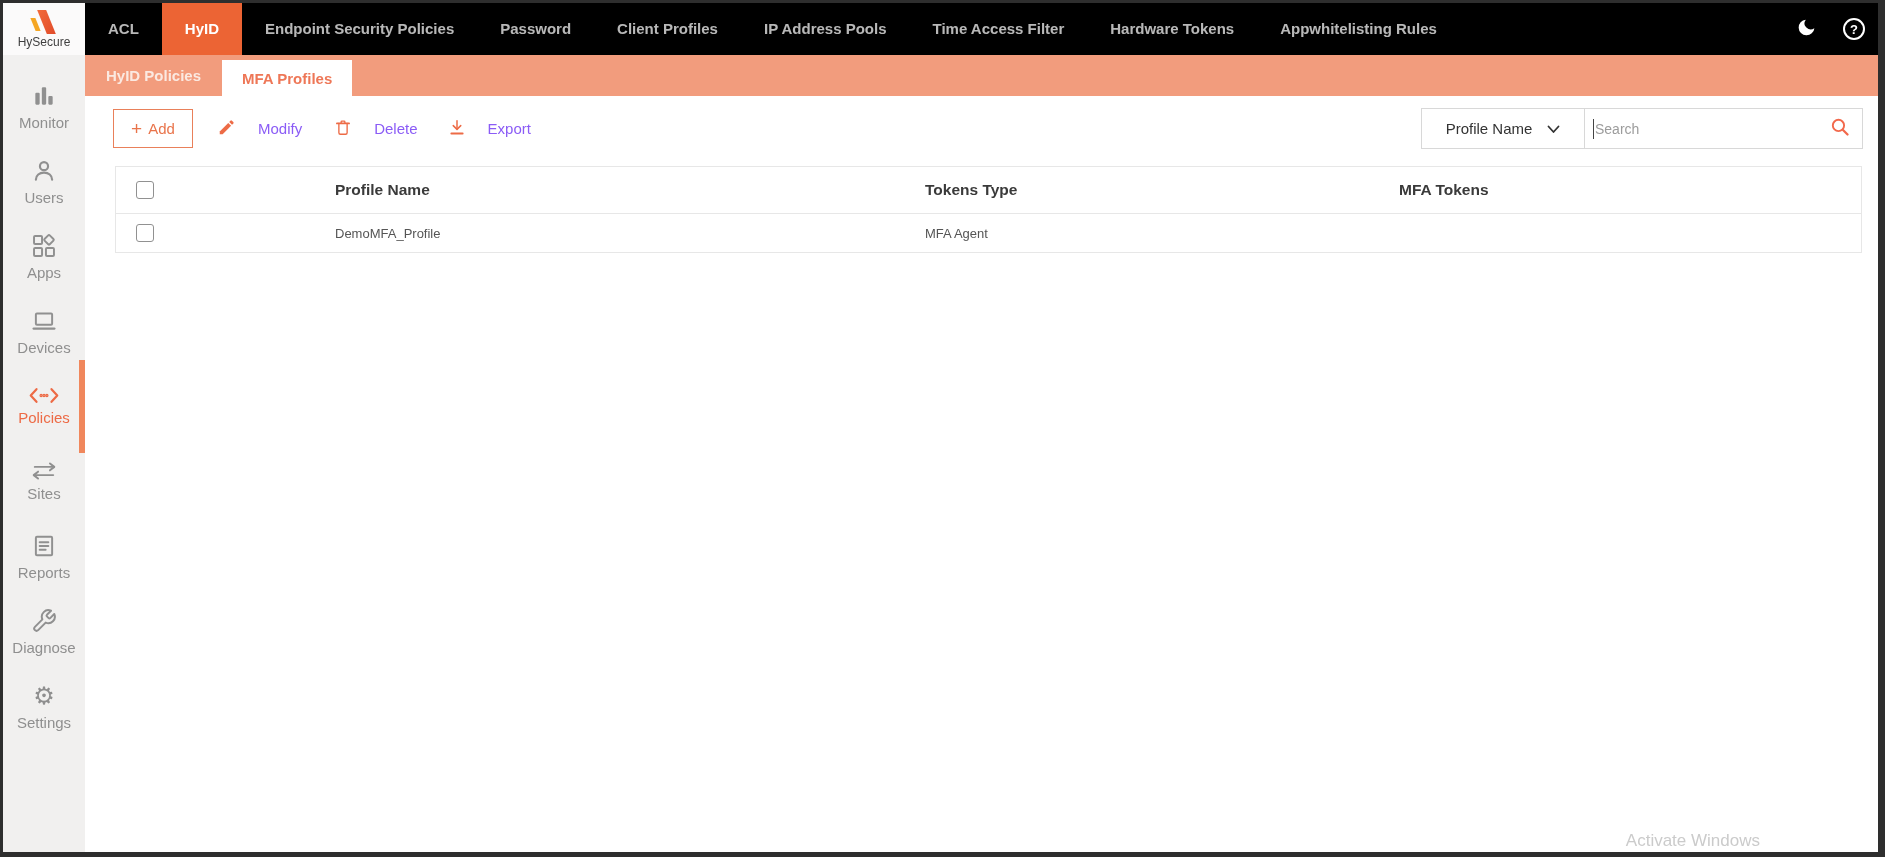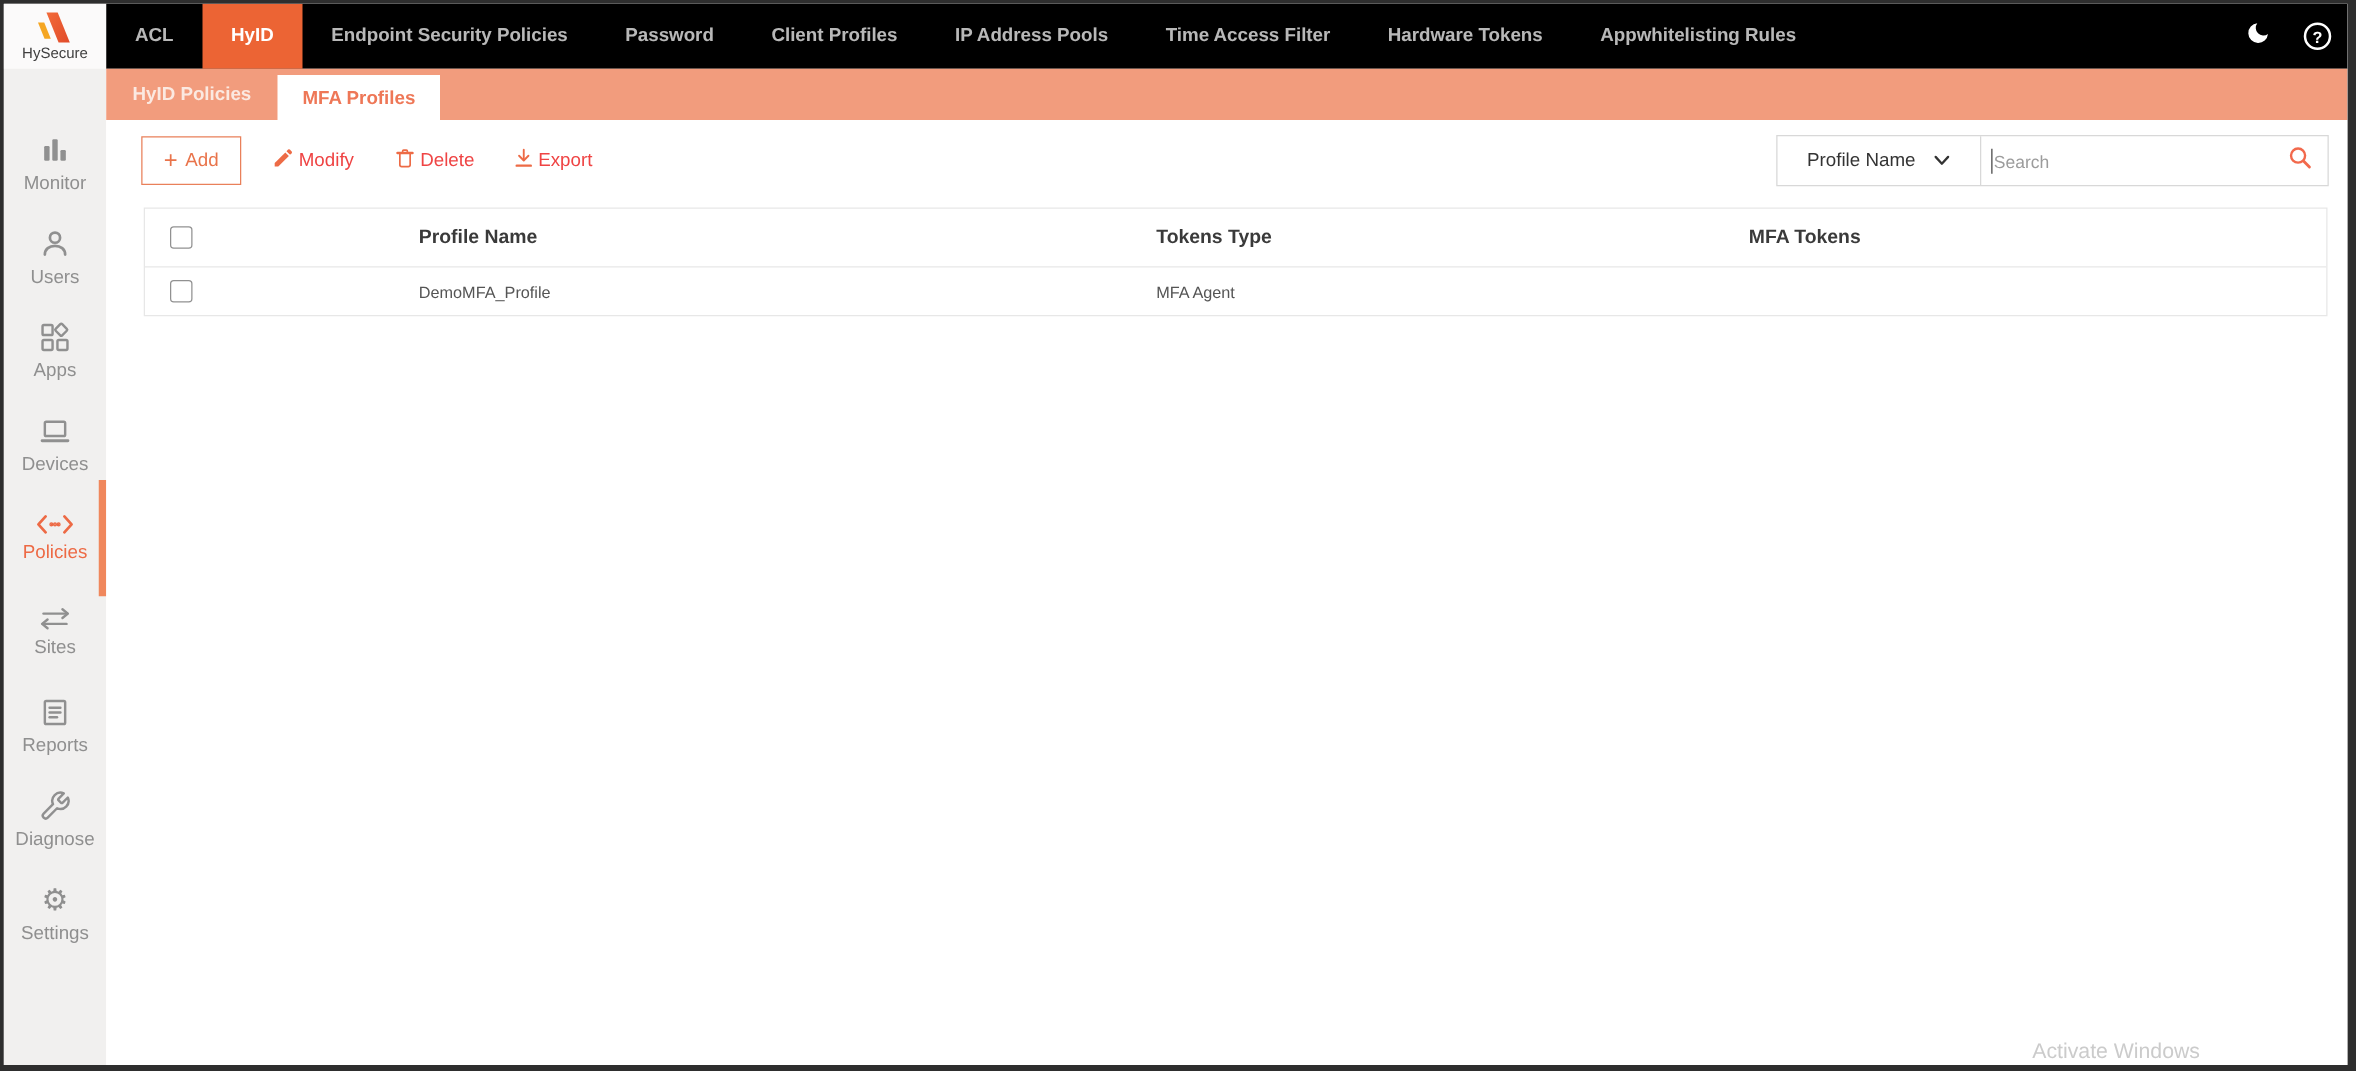--- a/index.html
+++ b/index.html
@@ -1,20 +1,20 @@
 <!DOCTYPE html>
 <html><head>
 <meta charset="utf-8">
 <style>
   * { box-sizing: border-box; margin: 0; padding: 0; }
   html,body { width:1885px; height:857px; font-family:"Liberation Sans","DejaVu Sans",sans-serif; background:#fff; }
   .frame { position:absolute; inset:0; border-style:solid; border-color:#2E2E2E; border-width:3px 7px 5px 3px; display:flex; overflow:hidden; background:#fff; }
 
   
-  .sidebar { width:82px; background:#F1F0EF; flex:0 0 82px; display:flex; flex-direction:column;gap:24px; }
+  .sidebar { width:82px; background:#F1F0EF; flex:0 0 82px; display:flex; flex-direction:column; }
   .logo-box { height:52px; background:#FBFAFA; display:flex; flex-direction:column; align-items:center; justify-content:center; }
   .logo-glyph { position:relative; width:30px; height:24px; }
   .logo-bar-small { position:absolute; left:4px; top:8px; width:5px; height:13px; background:#F5A623; transform:skewX(22deg); }
   .logo-bar-big { position:absolute; left:13px; top:0; width:9px; height:24px; background:linear-gradient(135deg,#F26B3A,#E14B2A); transform:skewX(22deg); }
   .logo-name { font-size:12px; color:#3F3F3F; margin-top:1px; }
   .side-items { padding-top:14px; display:flex; flex-direction:column; }
   .side-item { height:75px; display:flex; flex-direction:column; align-items:center; justify-content:center; gap:5px; color:#8F8F8F; font-size:15px; cursor:pointer; position:relative; }
   .side-item svg { display:block; }
   .side-item.active { color:#ED6A45; }
   .side-item.active::after { content:""; position:absolute; right:0; top:-9px; bottom:-9px; width:6px; background:#F0875C; }
@@ -31,21 +31,21 @@
   .subtabs { height:41px; background:#F29C7D; display:flex; align-items:flex-end; flex:0 0 41px; }
   .subtab { height:41px; min-width:137px; padding:0 20px; display:flex; align-items:center; justify-content:center; font-size:15px; font-weight:600; color:#FBE9E1; cursor:pointer; }
   .subtab.active { background:#FFFFFF; color:#EE7757; height:36px; min-width:125px; }
 
   .content { flex:1; background:#fff; position:relative; padding:12px 15px 0 28px; min-width:0; }
 
   
   .toolbar { display:flex; align-items:center; }
   .btn-add { width:80px; height:39px; background:#fff; border:1px solid #E9805A; color:#E9744B; display:flex; align-items:center; justify-content:center; gap:6px; font-size:15px; cursor:pointer; font-family:inherit; }
   .btn-add .plus { font-size:19px; font-weight:400; line-height:1; }
-  .tool-btn { display:flex; align-items:center; gap:3px; font-size:15px; color:#ef4444; background:none; border:none; cursor:pointer; font-family:inherit; }
+  .tool-btn { display:flex; align-items:center; gap:22px; font-size:15px; color:#8b5cf6; background:none; border:none; cursor:pointer; font-family:inherit; }
   .tool-btn.modify { margin-left:24px; }
   .tool-btn.delete { margin-left:32px; }
   .tool-btn.export { margin-left:30px; }
 
   .filter-box { margin-left:auto; height:41px; border:1px solid #D8D8D8; display:flex; background:#fff; }
   .field-select { width:163px; border-right:1px solid #D8D8D8; display:flex; align-items:center; justify-content:center; gap:15px; font-size:15px; color:#333; cursor:pointer; }
   .search-wrap { width:277px; display:flex; align-items:center; padding:0 12px 0 8px; }
   .caret { width:1px; height:20px; background:#444; flex:0 0 1px; }
   .search-input { border:none; outline:none; flex:1; font-size:14px; color:#333; min-width:0; padding-left:1px; font-family:inherit; background:transparent; }
   .search-input::placeholder { color:#9C9C9C; opacity:1; }

